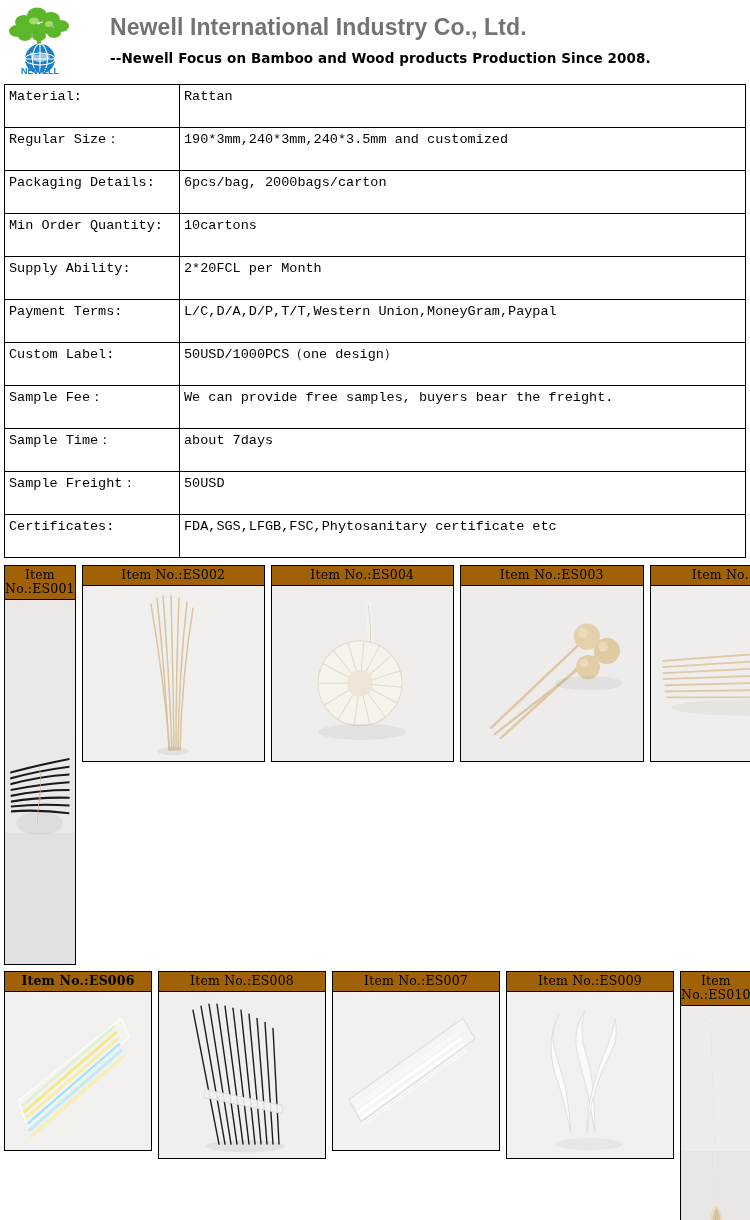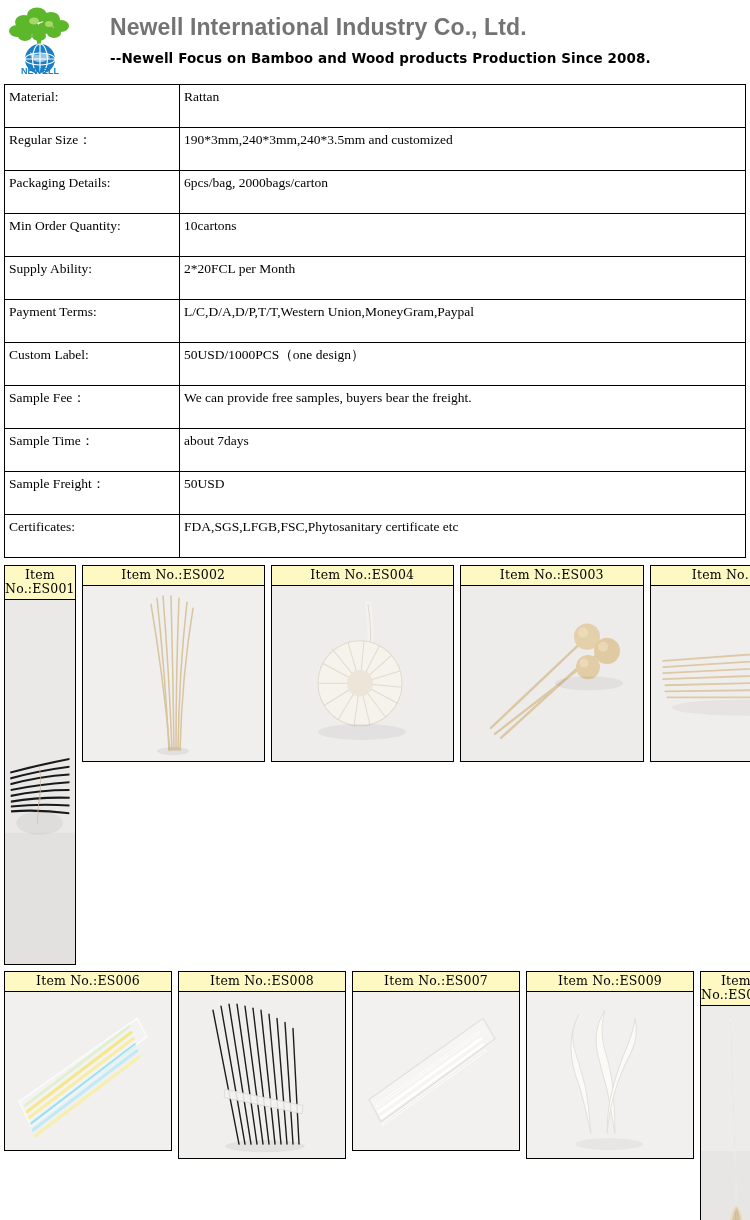--- a/index.html
+++ b/index.html
@@ -65,21 +65,21 @@
     margin: 6px 0 0 4px;
     table-layout: fixed;
   }
   .spec-table td {
     border: 1px solid #000;
     font-size: 13.5px;
     padding: 2px 4px 19px 4px;
     line-height: 1.25;
     height: 21px;
     vertical-align: middle;
-    font-family: Liberation Serif, serif;
+    font-family: Liberation Mono, monospace;
   }
   .spec-table td.label {
     width: 166px;
   }
 
   
   .gallery {
     margin: 7px 0 0 4px;
     width: 742px;
     position: relative;
@@ -102,21 +102,21 @@
     background: #fff;
   }
   .card-title {
     border-bottom: 1px solid #000;
     text-align: center;
     font-family: "DejaVu Serif", serif;
     font-size: 12.5px;
     padding: 2px 0 3px 0;
     letter-spacing: 0.2px;
     line-height: 1.1;
-    background: #fef9c3;
+    background: #a16207;
   }
   .card-photo {
     flex: 1 1 auto;
     position: relative;
     overflow: hidden;
   }
 
   
   .bg-grey {
     background: linear-gradient(160deg, #eceaea 0%, #e6e4e4 45%, #dfdddd 100%);
@@ -340,21 +340,21 @@
               </g>
               <ellipse cx="92" cy="120" rx="72" ry="8" fill="#000" opacity="0.04"></ellipse>
             </svg>
           </div>
         </div>
       </div>
     </div>
 
     <div class="row">
       <div class="col">
-        <div class="card" style="width:168px;height:180px;">
+        <div class="card" style="width:148px;height:180px;font-weight:bold;">
           <div class="card-title">Item No.:ES006</div>
           <div class="card-photo bg-white">
             <svg width="100%" height="100%" viewBox="0 0 166 156" preserveAspectRatio="none">
               <rect width="166" height="156" fill="#f1f0ef"></rect>
               <g stroke-width="3" stroke-linecap="round" fill="none">
                 <path d="M22 118 L126 40" stroke="#f2e06a"></path>
                 <path d="M24 124 L128 46" stroke="#f5e88c"></path>
                 <path d="M26 130 L130 52" stroke="#7fd8f0"></path>
                 <path d="M28 136 L132 58" stroke="#bfeaf6"></path>
                 <path d="M30 142 L134 64" stroke="#f7efae"></path>

